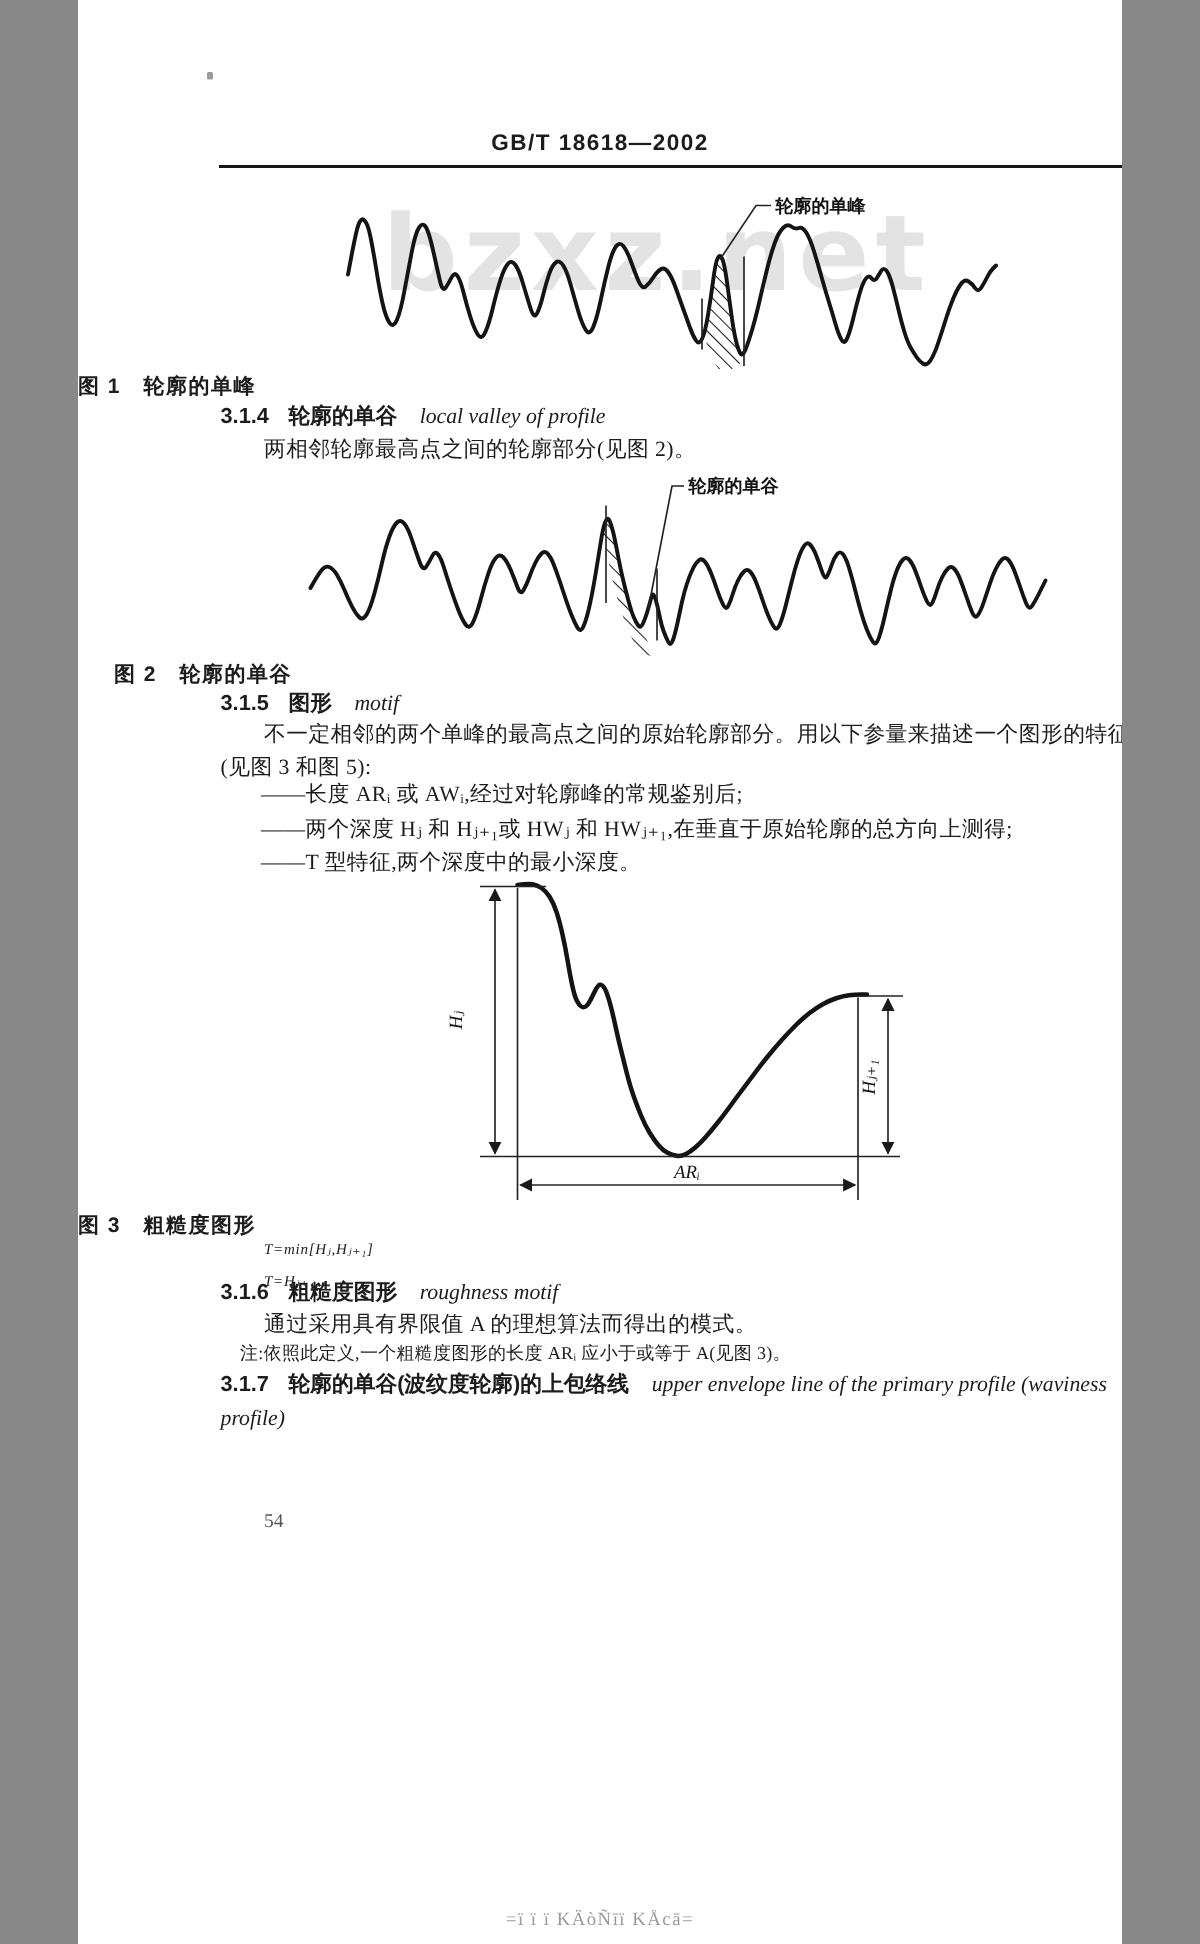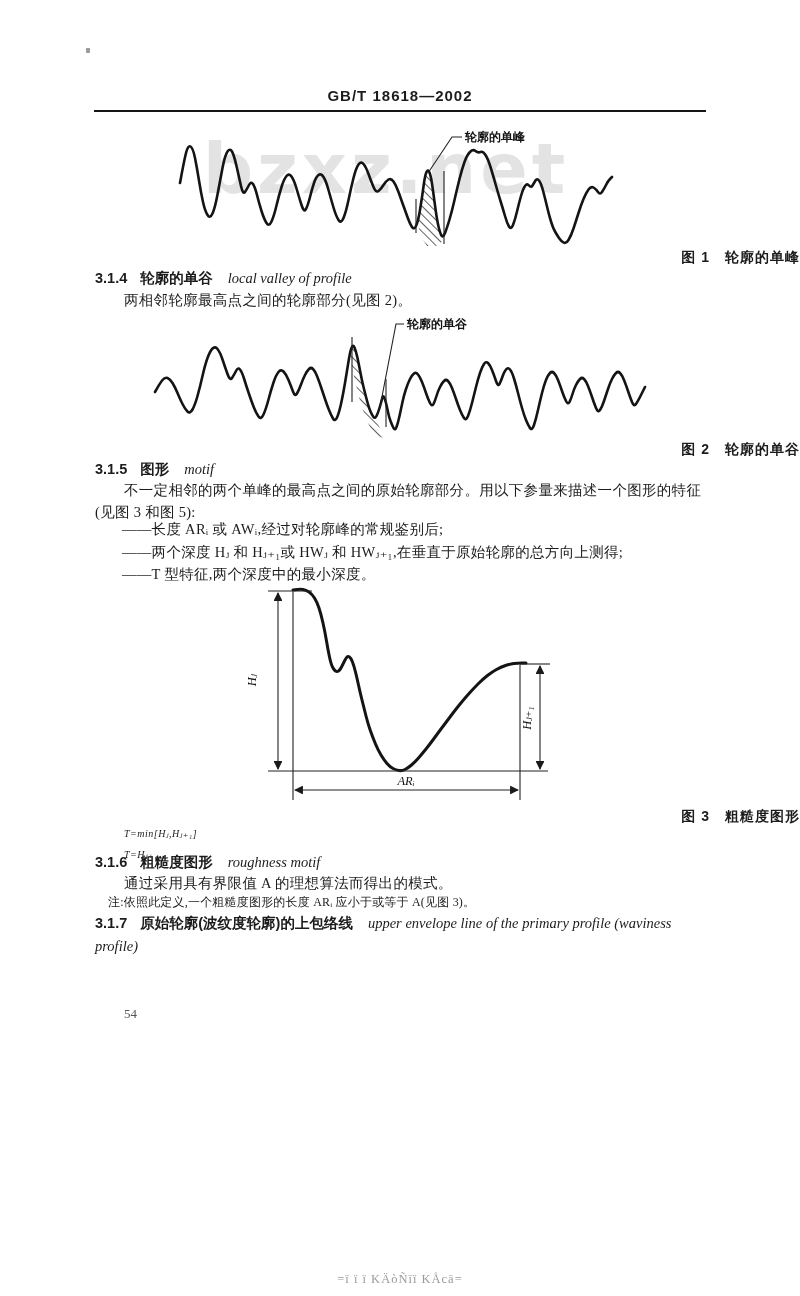--- a/index.html
+++ b/index.html
@@ -1,39 +1,39 @@
 <!DOCTYPE html>
 <html><head>
 <meta charset="utf-8">
 <style>
   * { margin:0; padding:0; box-sizing:border-box; }
   html,body { background:#888; }
   .page {
-    position:relative; width:800px; height:1296px; margin:0 auto;
+    position:relative; width:696px; height:1296px; margin:0 auto;
     background:#ffffff; overflow:hidden;
     font-family:"Liberation Serif","DejaVu Serif","DejaVu Sans",serif;
     color:#1c1c1c;
   }
   .abs { position:absolute; }
   .speck { width:4px; height:5px; background:#9a9a9a; border-radius:1px; }
   .header-title {
     left:0; right:0; top:87px; text-align:center;
     font-size:15px; font-weight:bold; letter-spacing:1px;
     font-family:"Liberation Sans","DejaVu Sans",sans-serif;
   }
   .header-rule { left:94px; top:110px; width:612px; height:2px; background:#151515; }
   .watermark {
     left:203px; top:128px; z-index:0;
     font-family:"DejaVu Sans","Liberation Sans",sans-serif;
     font-weight:bold; font-size:70px; letter-spacing:4px;
     color:#e3e3e3; user-select:none;
   }
   svg.fig { overflow:visible; z-index:1; }
   .fig-caption {
-    left:0; right:0; text-align:right;
+    left:0; right:0; text-align:left;
     font-family:"Liberation Sans","DejaVu Sans",sans-serif;
     font-weight:bold; font-size:14px; letter-spacing:1px;
   }
   .sec-head { left:95px; width:618px; font-size:14.5px; line-height:23px; }
   .sec-num  { font-weight:bold; font-family:"Liberation Sans","DejaVu Sans",sans-serif; margin-right:13px; }
   .sec-zh   { font-weight:bold; font-family:"Liberation Sans","DejaVu Sans",sans-serif; margin-right:15px; }
   .sec-en   { font-weight:normal;font-style:italic; }
   .body-par { left:95px; width:612px; font-size:14.5px; line-height:22px; text-indent:29px; letter-spacing:0.3px; }
   .bullet   { left:122px; width:585px; font-size:14.5px; letter-spacing:0.3px; }
   .formula  { left:124px; font-size:10px; font-style:italic; letter-spacing:0.5px;margin-top:33px; }
@@ -123,19 +123,19 @@
   <div class="abs formula" style="top:816px;">T=Hⱼ₊₁</div>
   <div class="abs fig-caption" style="top:808px;">图 3　粗糙度图形</div>
 
   <div class="abs sec-head" style="top:851px;">
     <span class="sec-num">3.1.6</span><span class="sec-zh">粗糙度图形</span><span class="sec-en">roughness motif</span>
   </div>
   <div class="abs body-par" style="top:872px;">通过采用具有界限值 A 的理想算法而得出的模式。</div>
   <div class="abs note-par" style="top:894px;">注:依照此定义,一个粗糙度图形的长度 ARᵢ 应小于或等于 A(见图 3)。</div>
 
   <div class="abs sec-head" style="top:912px;">
-    <span class="sec-num">3.1.7</span><span class="sec-zh">原始轮廓(波纹度轮廓)的上包络线</span><span class="sec-en">upper envelope line of the primary profile (waviness profile)</span>
+    <span class="sec-num">3.1.7</span><span class="sec-zh">轮廓的单谷(波纹度轮廓)的上包络线</span><span class="sec-en">upper envelope line of the primary profile (waviness profile)</span>
   </div>
 
   <div class="abs page-num">54</div>
   <div class="abs footer-mark">=ï ï ï KÄòÑīï KÅcā=</div>
 
 </div>
 
 </body></html>

